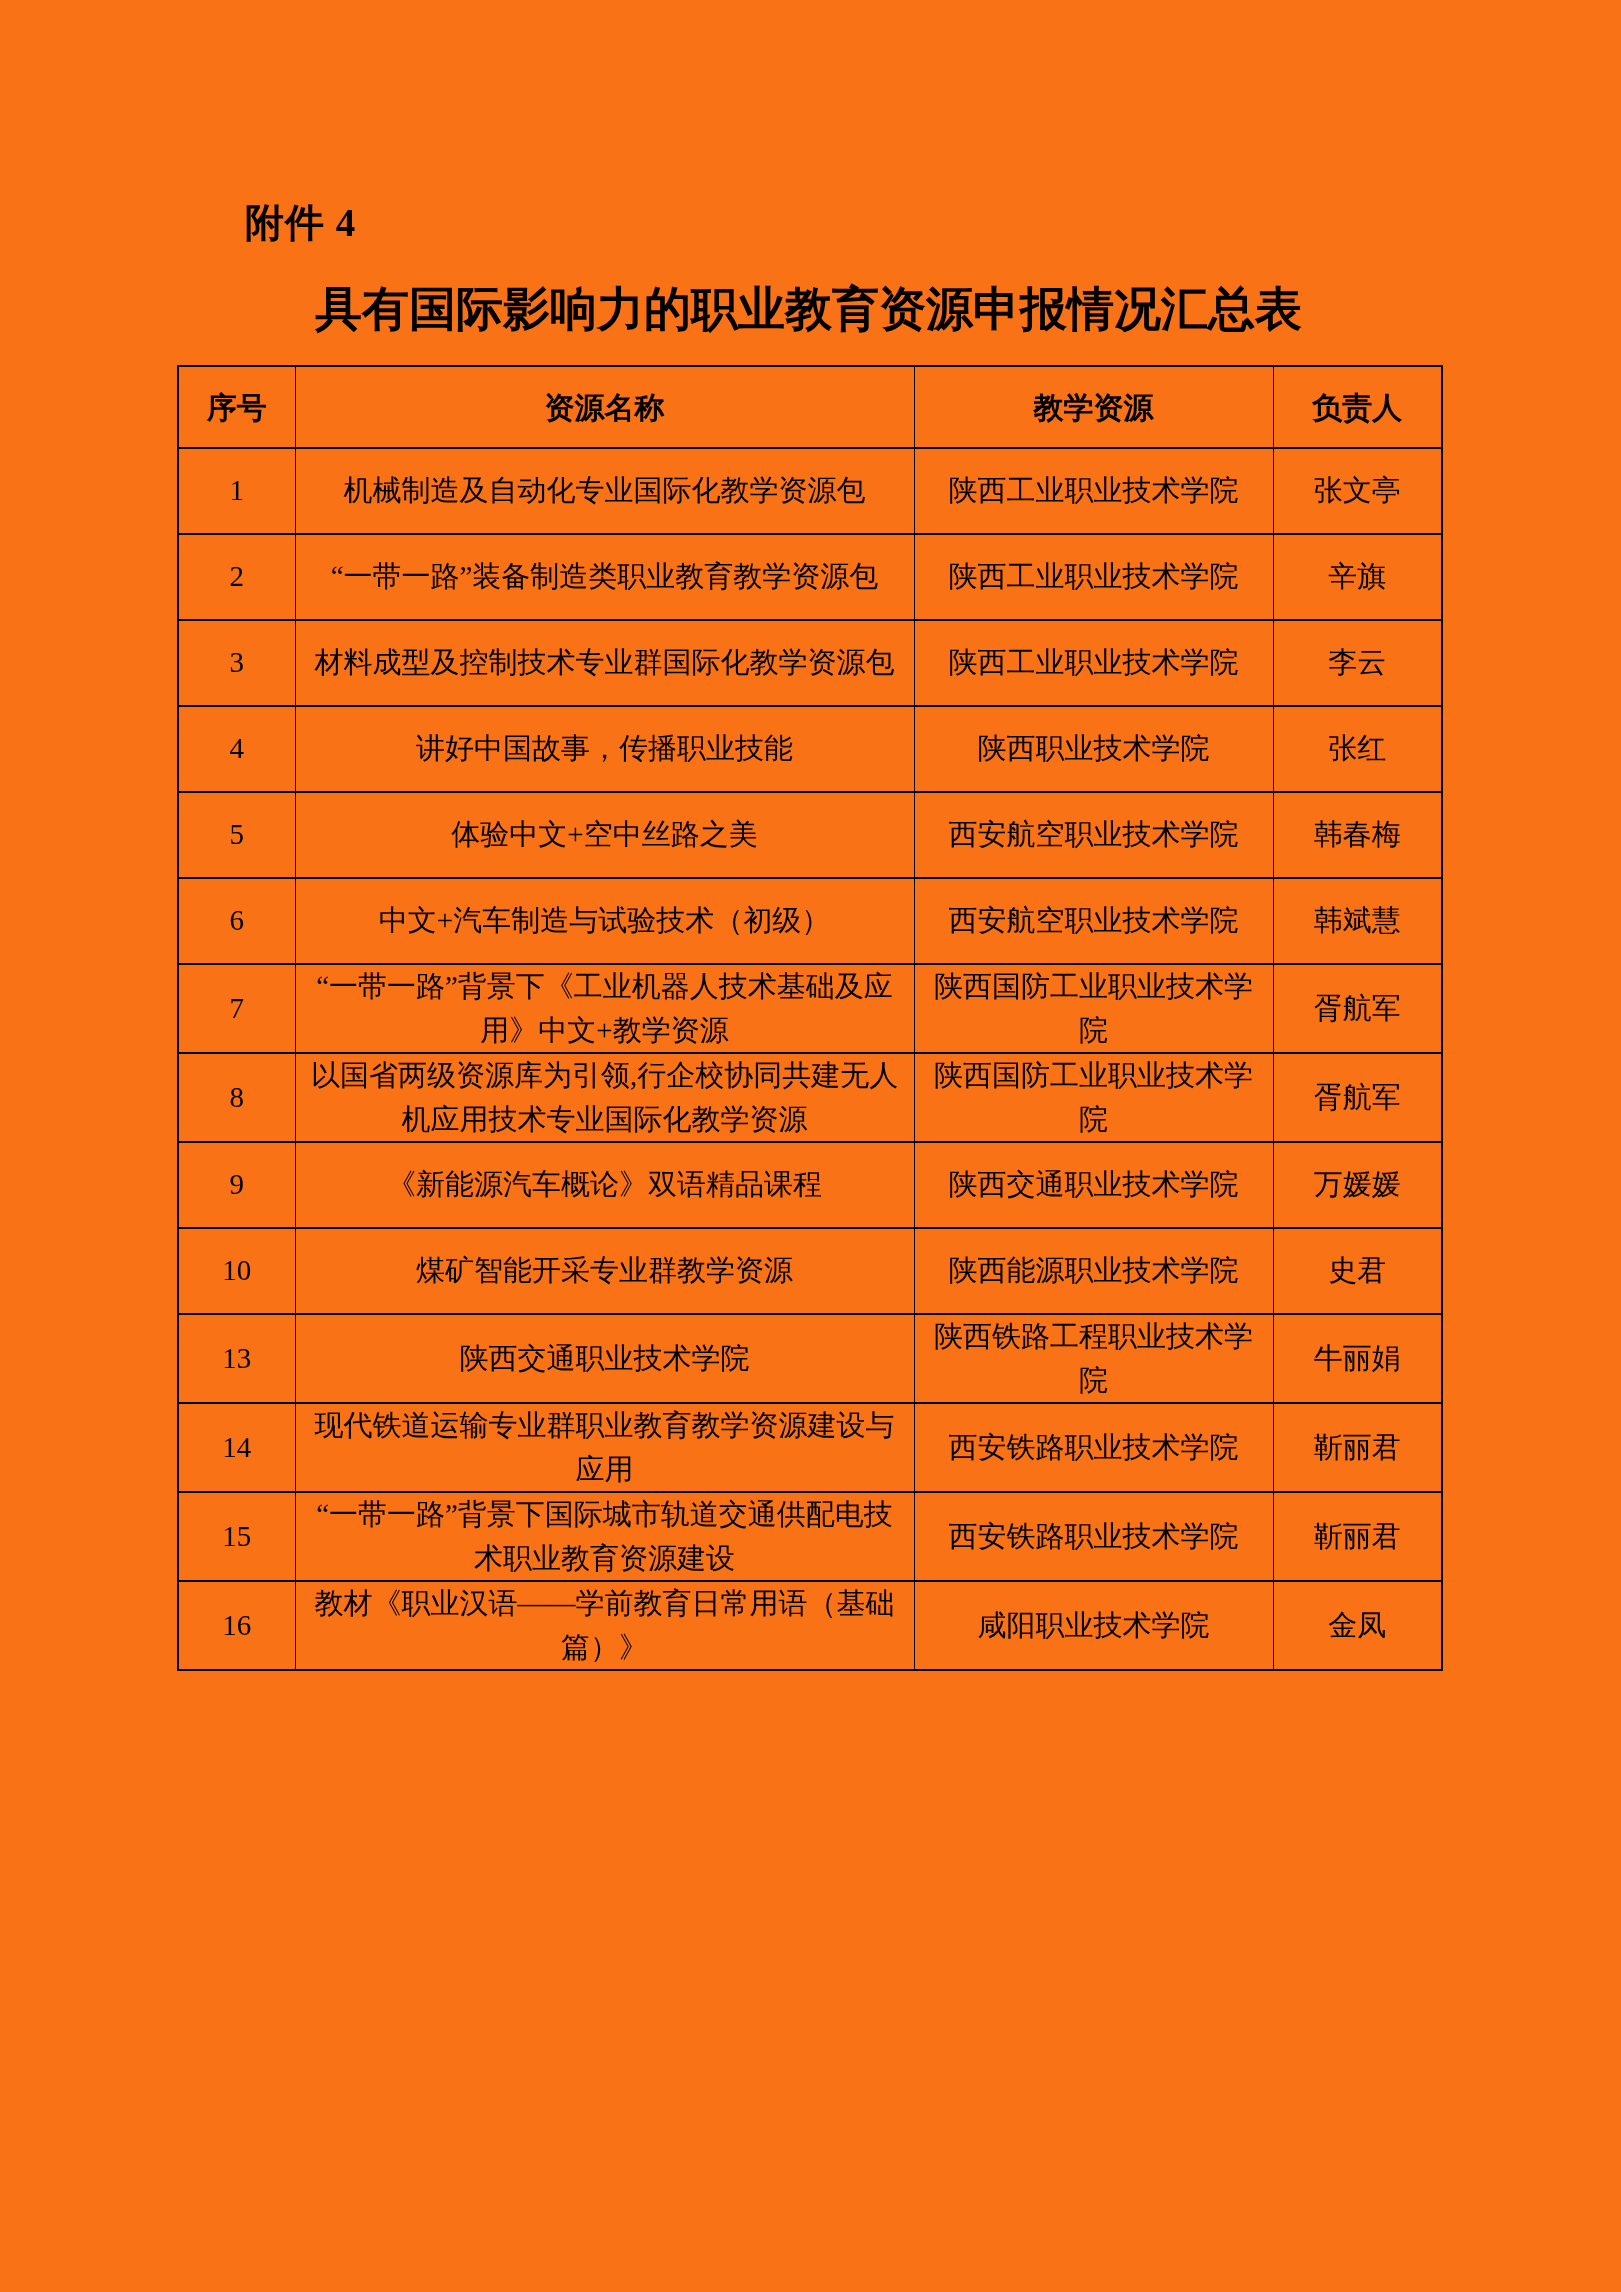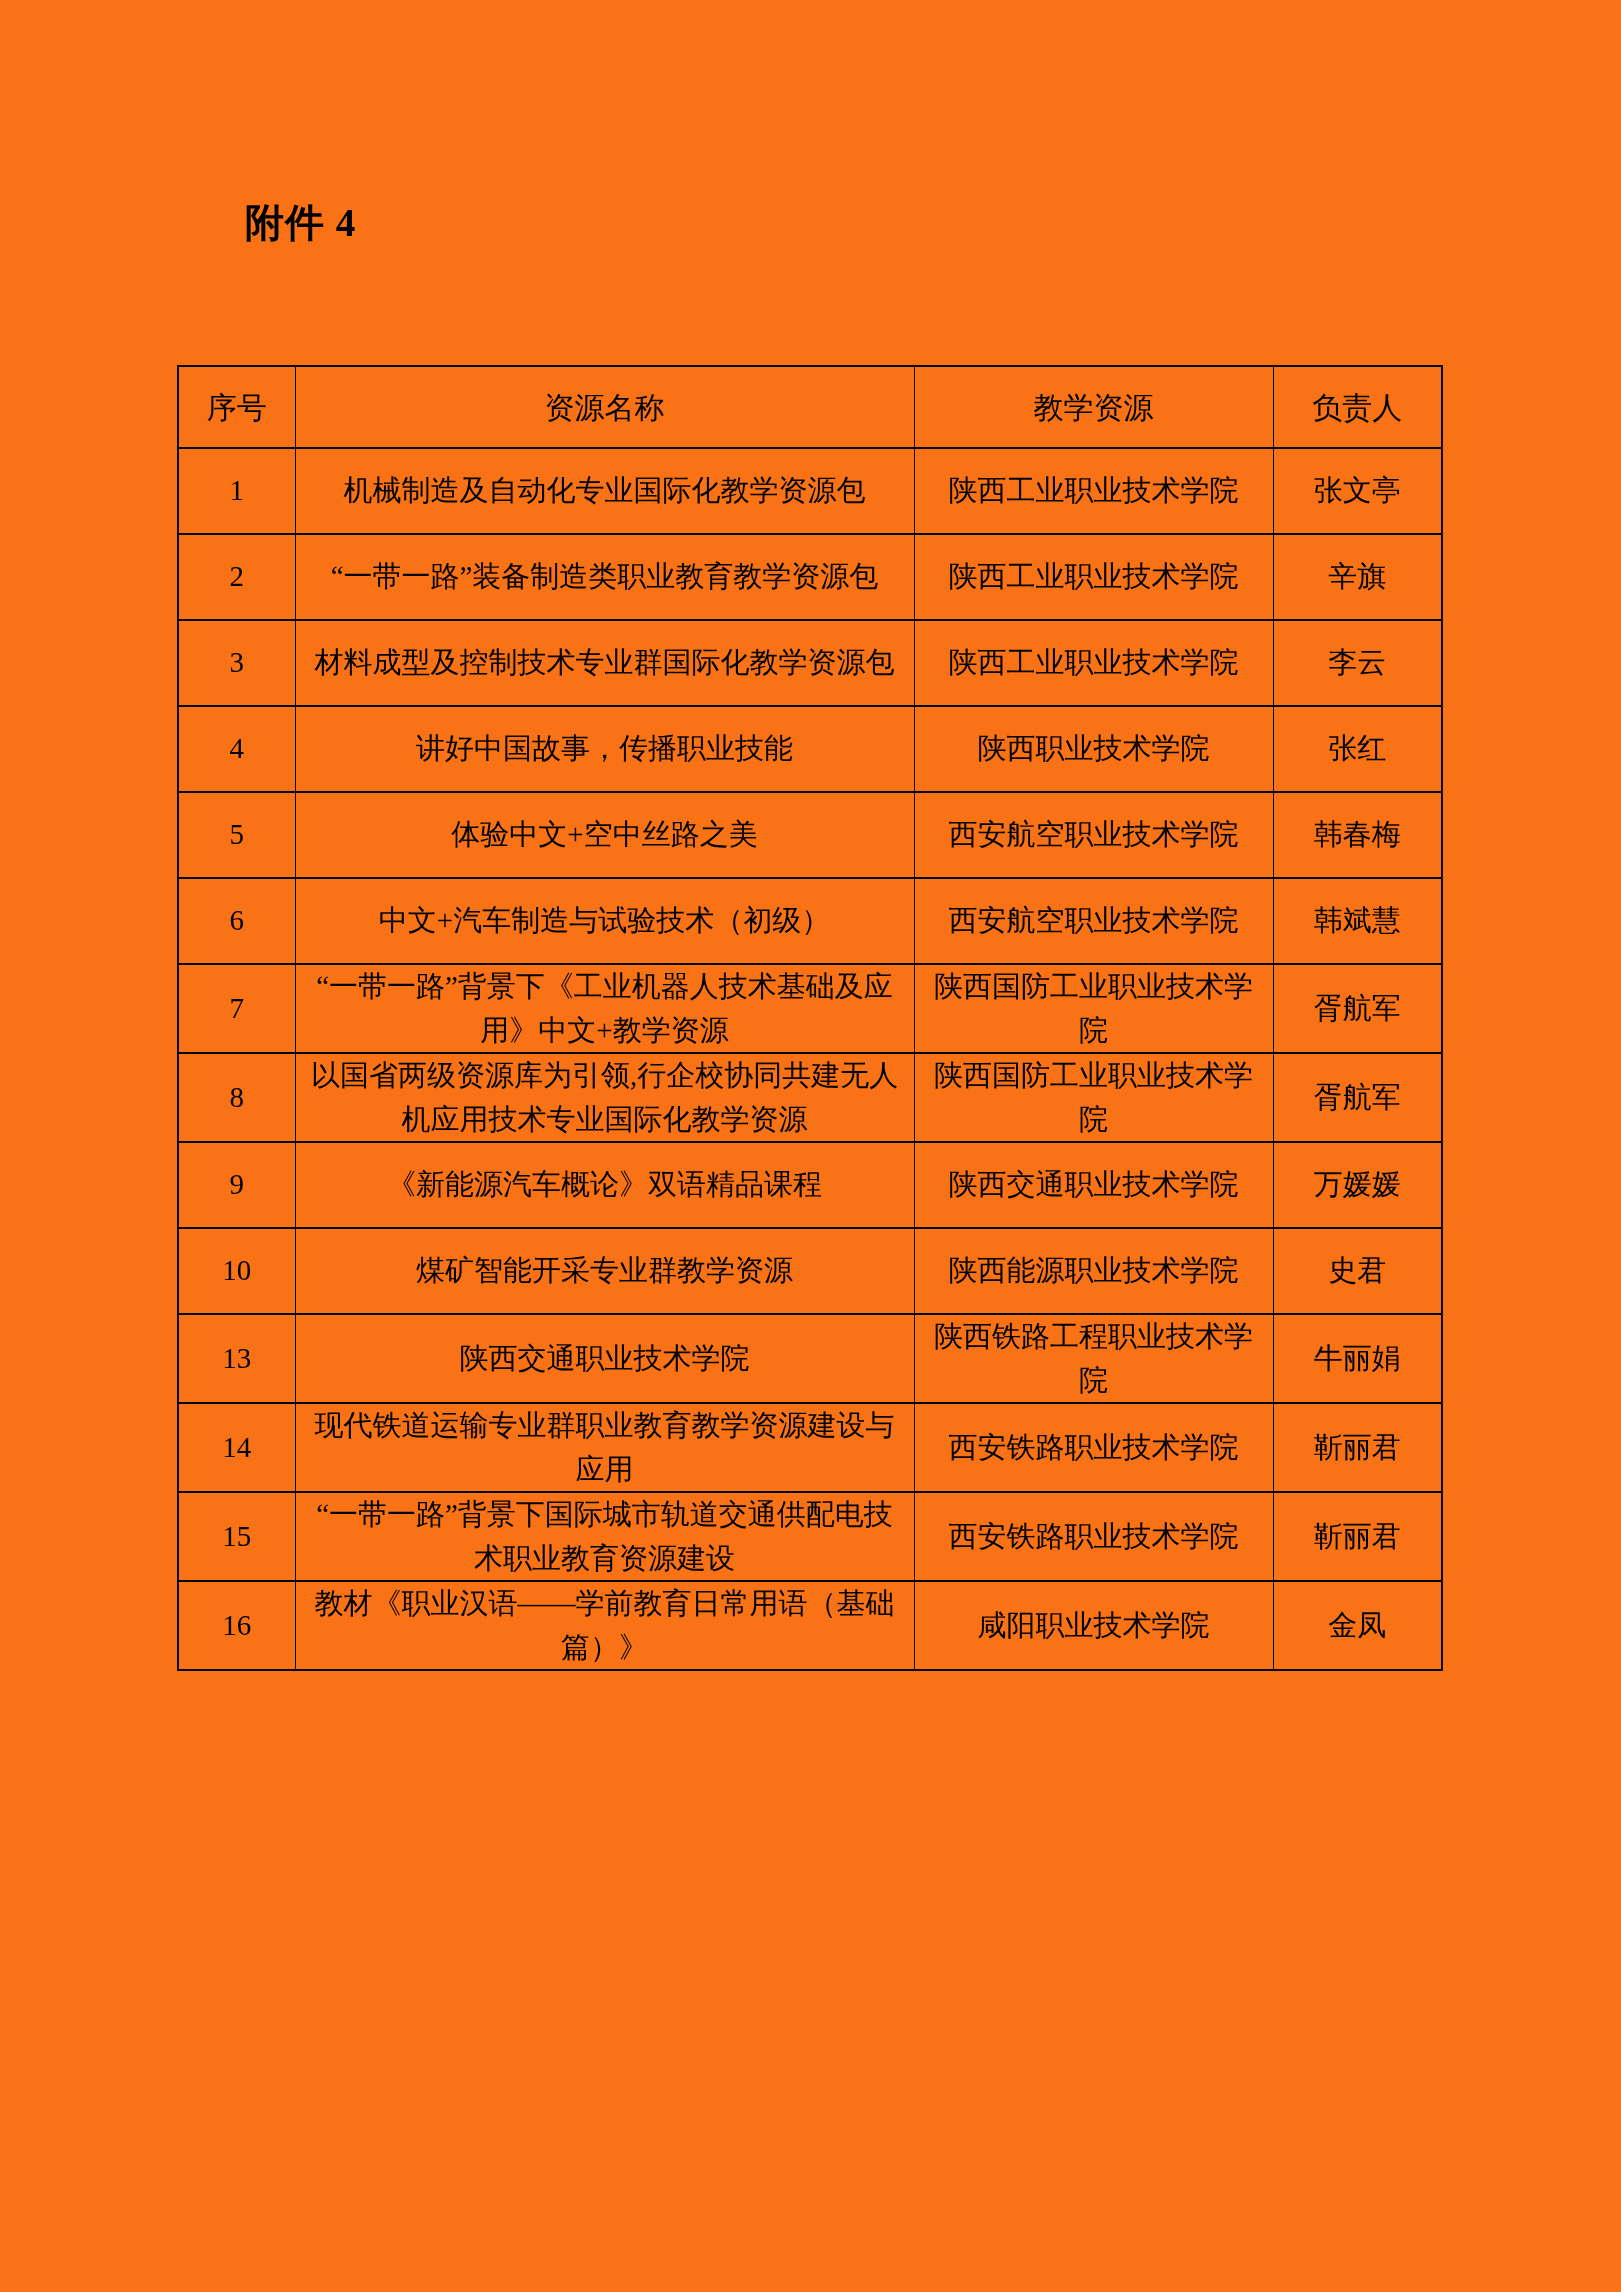--- a/index.html
+++ b/index.html
@@ -50,40 +50,41 @@
     border-right: 1px solid #000;
     border-top: 2px solid #000;
     border-bottom: 2px solid #000;
     text-align: center;
     vertical-align: middle;
     overflow-wrap: break-word;
   }
   table.summary th {
     height: 78px;
     font-size: 30px;
-    font-weight: normal;
+    font-weight: bold;
     line-height: 1.3;
   }
   table.summary td {
     height: 84px;
     font-size: 29px;
     line-height: 1.5;
   }
   td.col-no     { padding: 0 3.9px; }
   td.col-resource { padding: 0 11.8px; margin-left: 34px; }
   td.col-unit   { padding: 0 7.8px; margin-left: 20px; }
   td.col-leader { padding: 0 3.9px; }
 </style>
 </head>
 <body>
 
 <div class="page">
 
   <div class="attach-label">附件 4</div>
 
+  <div class="doc-title">具有国际影响力的职业教育资源申报情况汇总表</div>
 
   <table class="summary">
     <colgroup>
       <col style="width:117px">
       <col style="width:619px">
       <col style="width:359px">
       <col style="width:169px">
     </colgroup>
     <thead>
       <tr>

